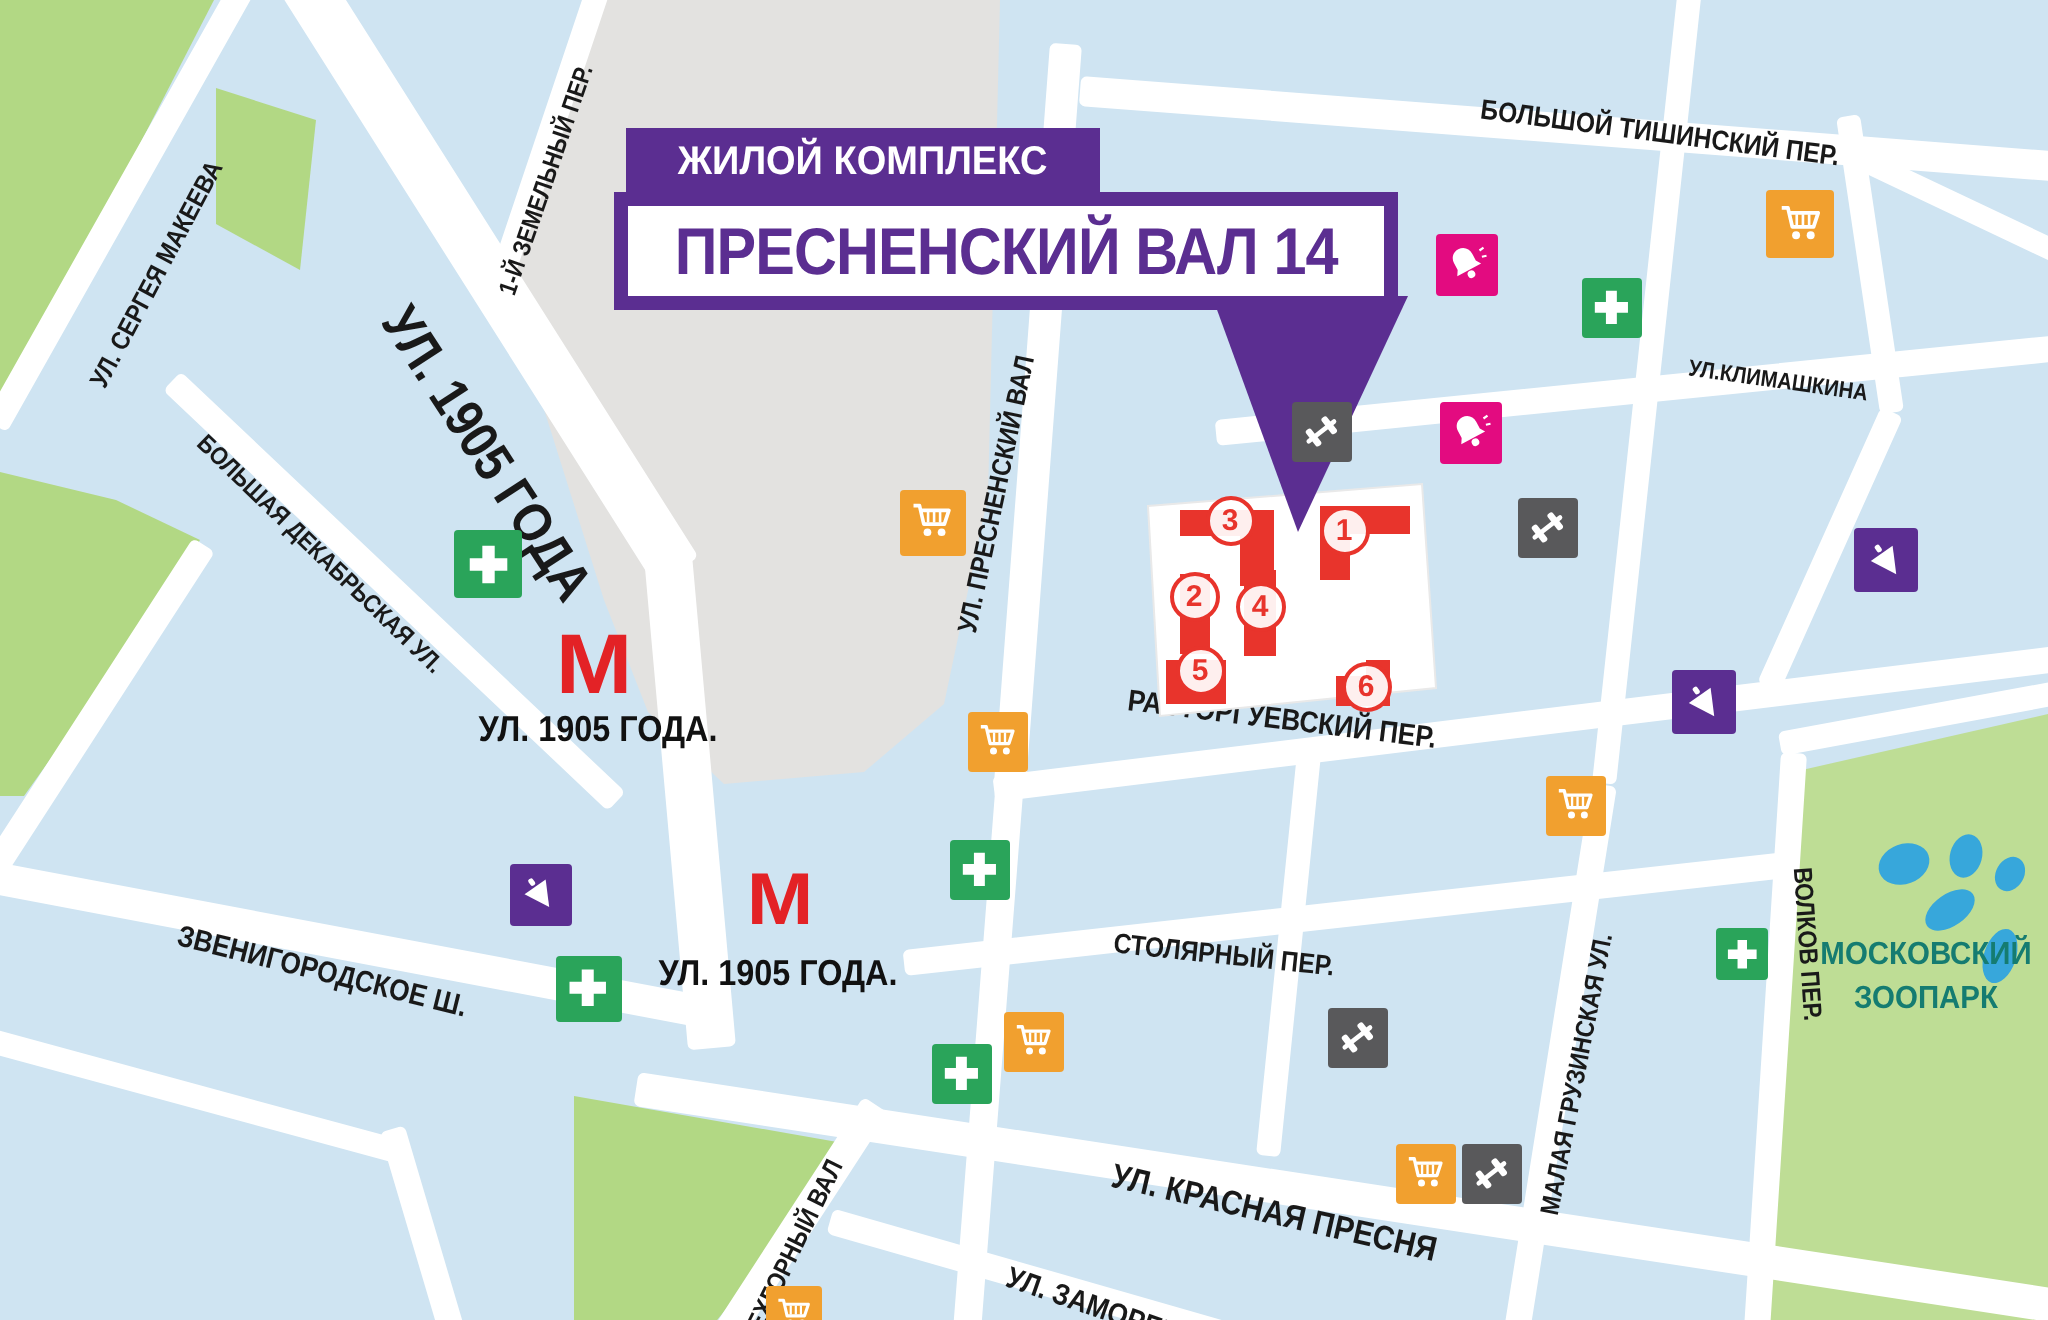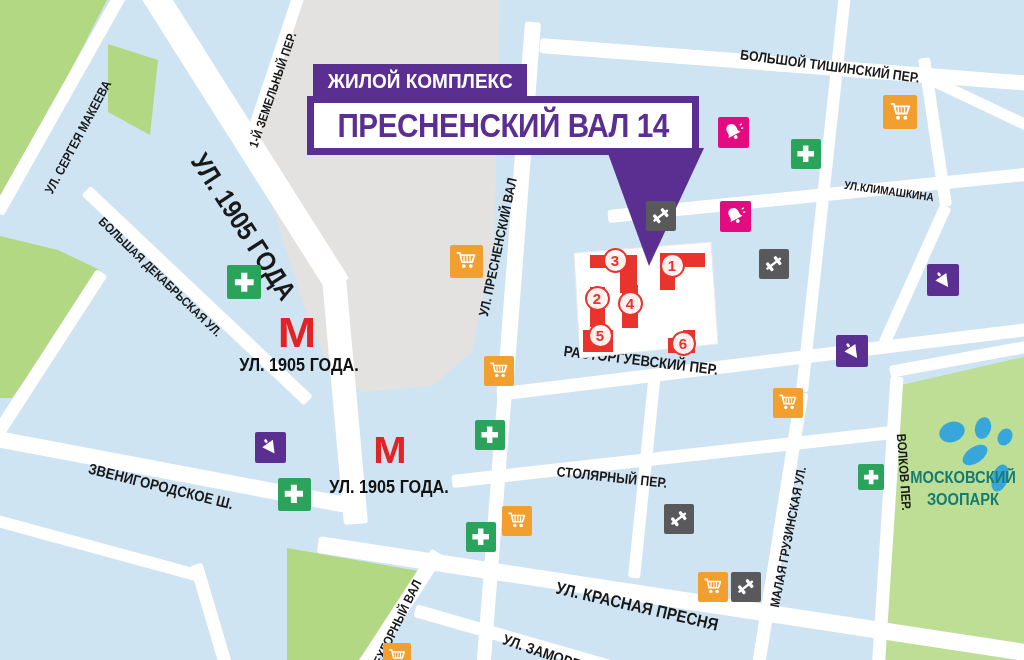--- a/index.html
+++ b/index.html
@@ -26,21 +26,21 @@
   .metro-m{
     position:absolute;font-weight:bold;line-height:1;
     transform:translate(-50%,-50%) scaleY(.92);
   }
   .metro-label{
     position:absolute;font-weight:bold;color:#111;white-space:nowrap;
     transform:translate(-50%,-50%) scaleX(.9);
   }
   #title-card{position:absolute;left:0;top:0;}
   #title-tag-box{
-    position:absolute;left:313px;top:64px;width:214px;height:34px;
+    position:absolute;left:313px;top:64px;width:237px;height:34px;
     display:flex;align-items:center;justify-content:center;
   }
   #title-tag-box span{color:#fff;font-weight:bold;font-size:20px;white-space:nowrap;transform:scaleX(.95);}
   #title-name-box{
     position:absolute;left:307px;top:96px;width:392px;height:59px;
     background:#fff;box-sizing:border-box;
     display:flex;align-items:center;justify-content:center;
   }
   #title-name-box span{font-weight:bold;font-size:33px;white-space:nowrap;transform:scaleX(.9);letter-spacing:-.5px;}
   .zoo-label{

